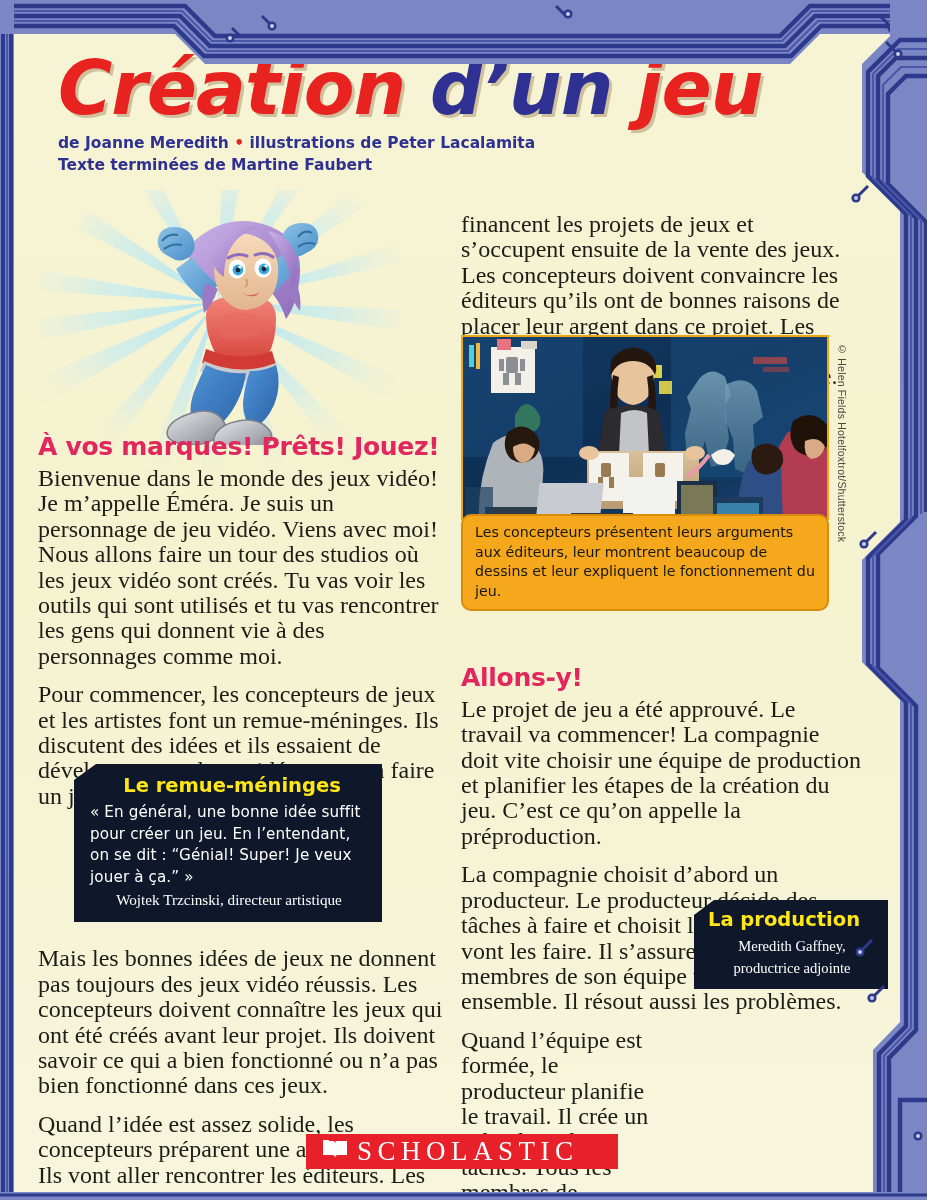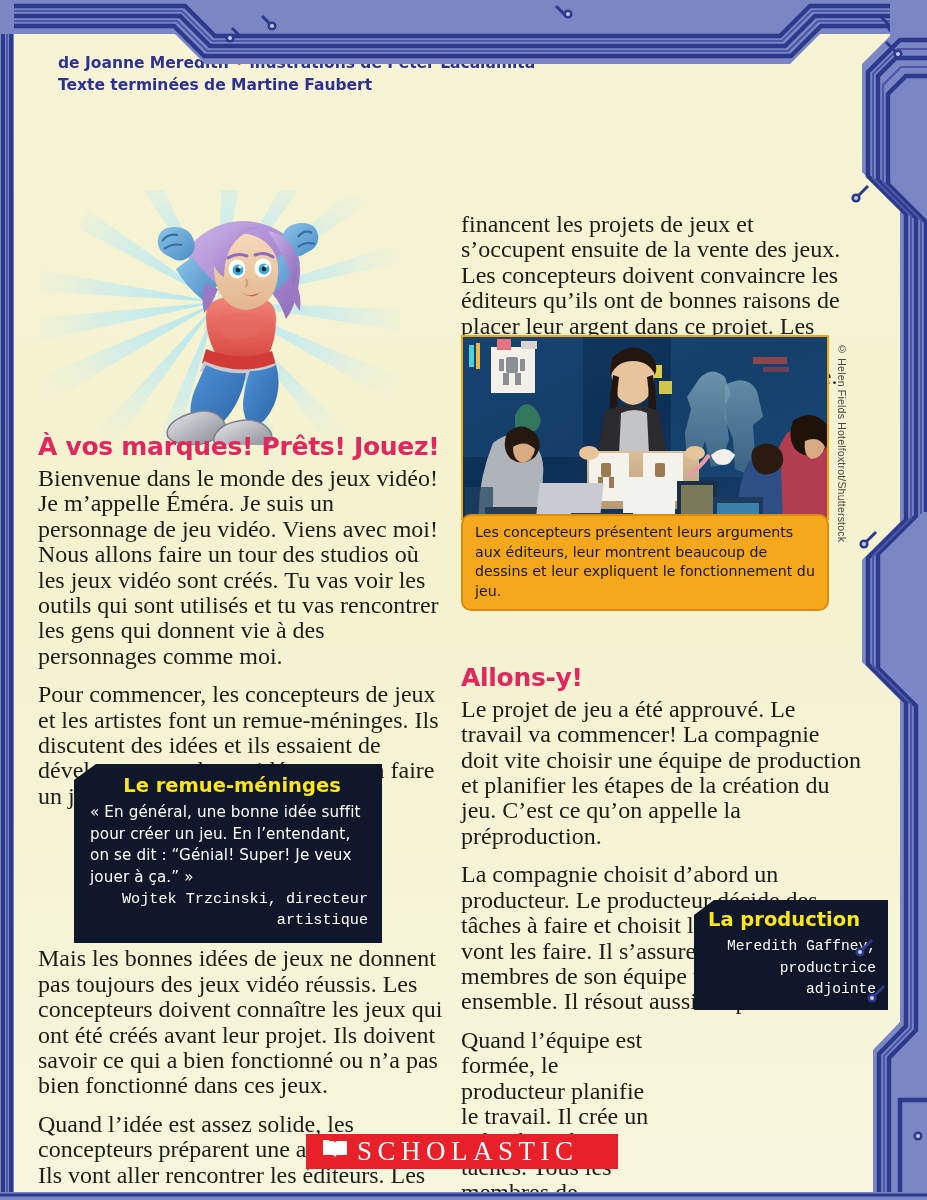--- a/index.html
+++ b/index.html
@@ -93,23 +93,23 @@
   }
   .left-q .q-head{text-align:center;padding-left:6px;}
   .q-text{
     font-family:"DejaVu Sans", sans-serif;
     font-size:15.2px;line-height:21.5px;
     margin:0;color:#fff;
     letter-spacing:.1px;
   }
   .right-q .q-text{font-size:14.6px;line-height:21px;}
   .q-attr{
-    font-family:Liberation Mono, monospace;
+    font-family:Liberation Serif, serif;
     font-size:15.2px;line-height:21px;
-    text-align:right;margin:1px 0 0 0;color:#fff;
+    text-align:center;margin:1px 0 0 0;color:#fff;
   }
   .right-q .q-attr{font-size:14.6px;line-height:21px;}
 
   
   .photo-wrap{position:absolute;left:461px;top:335px;width:368px;}
   .photo{
     position:relative;width:368px;height:185px;
     border:2px solid #f0a513;
     box-sizing:border-box;
     overflow:hidden;background:#0d2742;
@@ -262,20 +262,21 @@
 
         <path d="M98 40 q16 -20 44 -18 q-22 6 -30 22 q-6 12 -6 28 q-10 -6 -12 -18 q-2 -10 4 -14z" fill="url(#hairg)"></path>
         <path d="M150 26 q22 4 28 24 q4 18 -4 34 q-2 -24 -12 -38 q-6 -12 -12 -20z" fill="url(#hairg)"></path>
         <path d="M100 84 q-6 16 -14 24 q-4 -18 2 -30 z" fill="#9a7ac4"></path>
         <path d="M168 84 q8 14 14 22 q2 -16 -4 -28z" fill="#9a7ac4"></path>
       </g>
     </svg>
   </div>
 
   <div class="title-wrap">
+    <h1 class="title"><span class="t-red">Création</span> <span class="t-blue">d’un</span> <span class="t-red">jeu</span></h1>
     <div class="byline">
       <div><span>de Joanne Meredith</span> <span class="sep">•</span> <span>illustrations de Peter Lacalamita</span></div>
       <div>Texte terminées de Martine Faubert</div>
     </div>
   </div>
 
   <div class="col-left">
     <h2 class="sec">À vos marques! Prêts! Jouez!</h2>
     <p class="body">Bienvenue dans le monde des jeux vidéo! Je m’appelle Éméra. Je suis un personnage de jeu vidéo. Viens avec moi! Nous allons faire un tour des studios où les jeux vidéo sont créés. Tu vas voir les outils qui sont utilisés et tu vas rencontrer les gens qui donnent vie à des personnages comme moi.</p>
     <p class="body">Pour commencer, les concepteurs de jeux et les artistes font un remue-méninges. Ils discutent des idées et ils essaient de développer une de ces idées pour en faire un jeu.</p>

